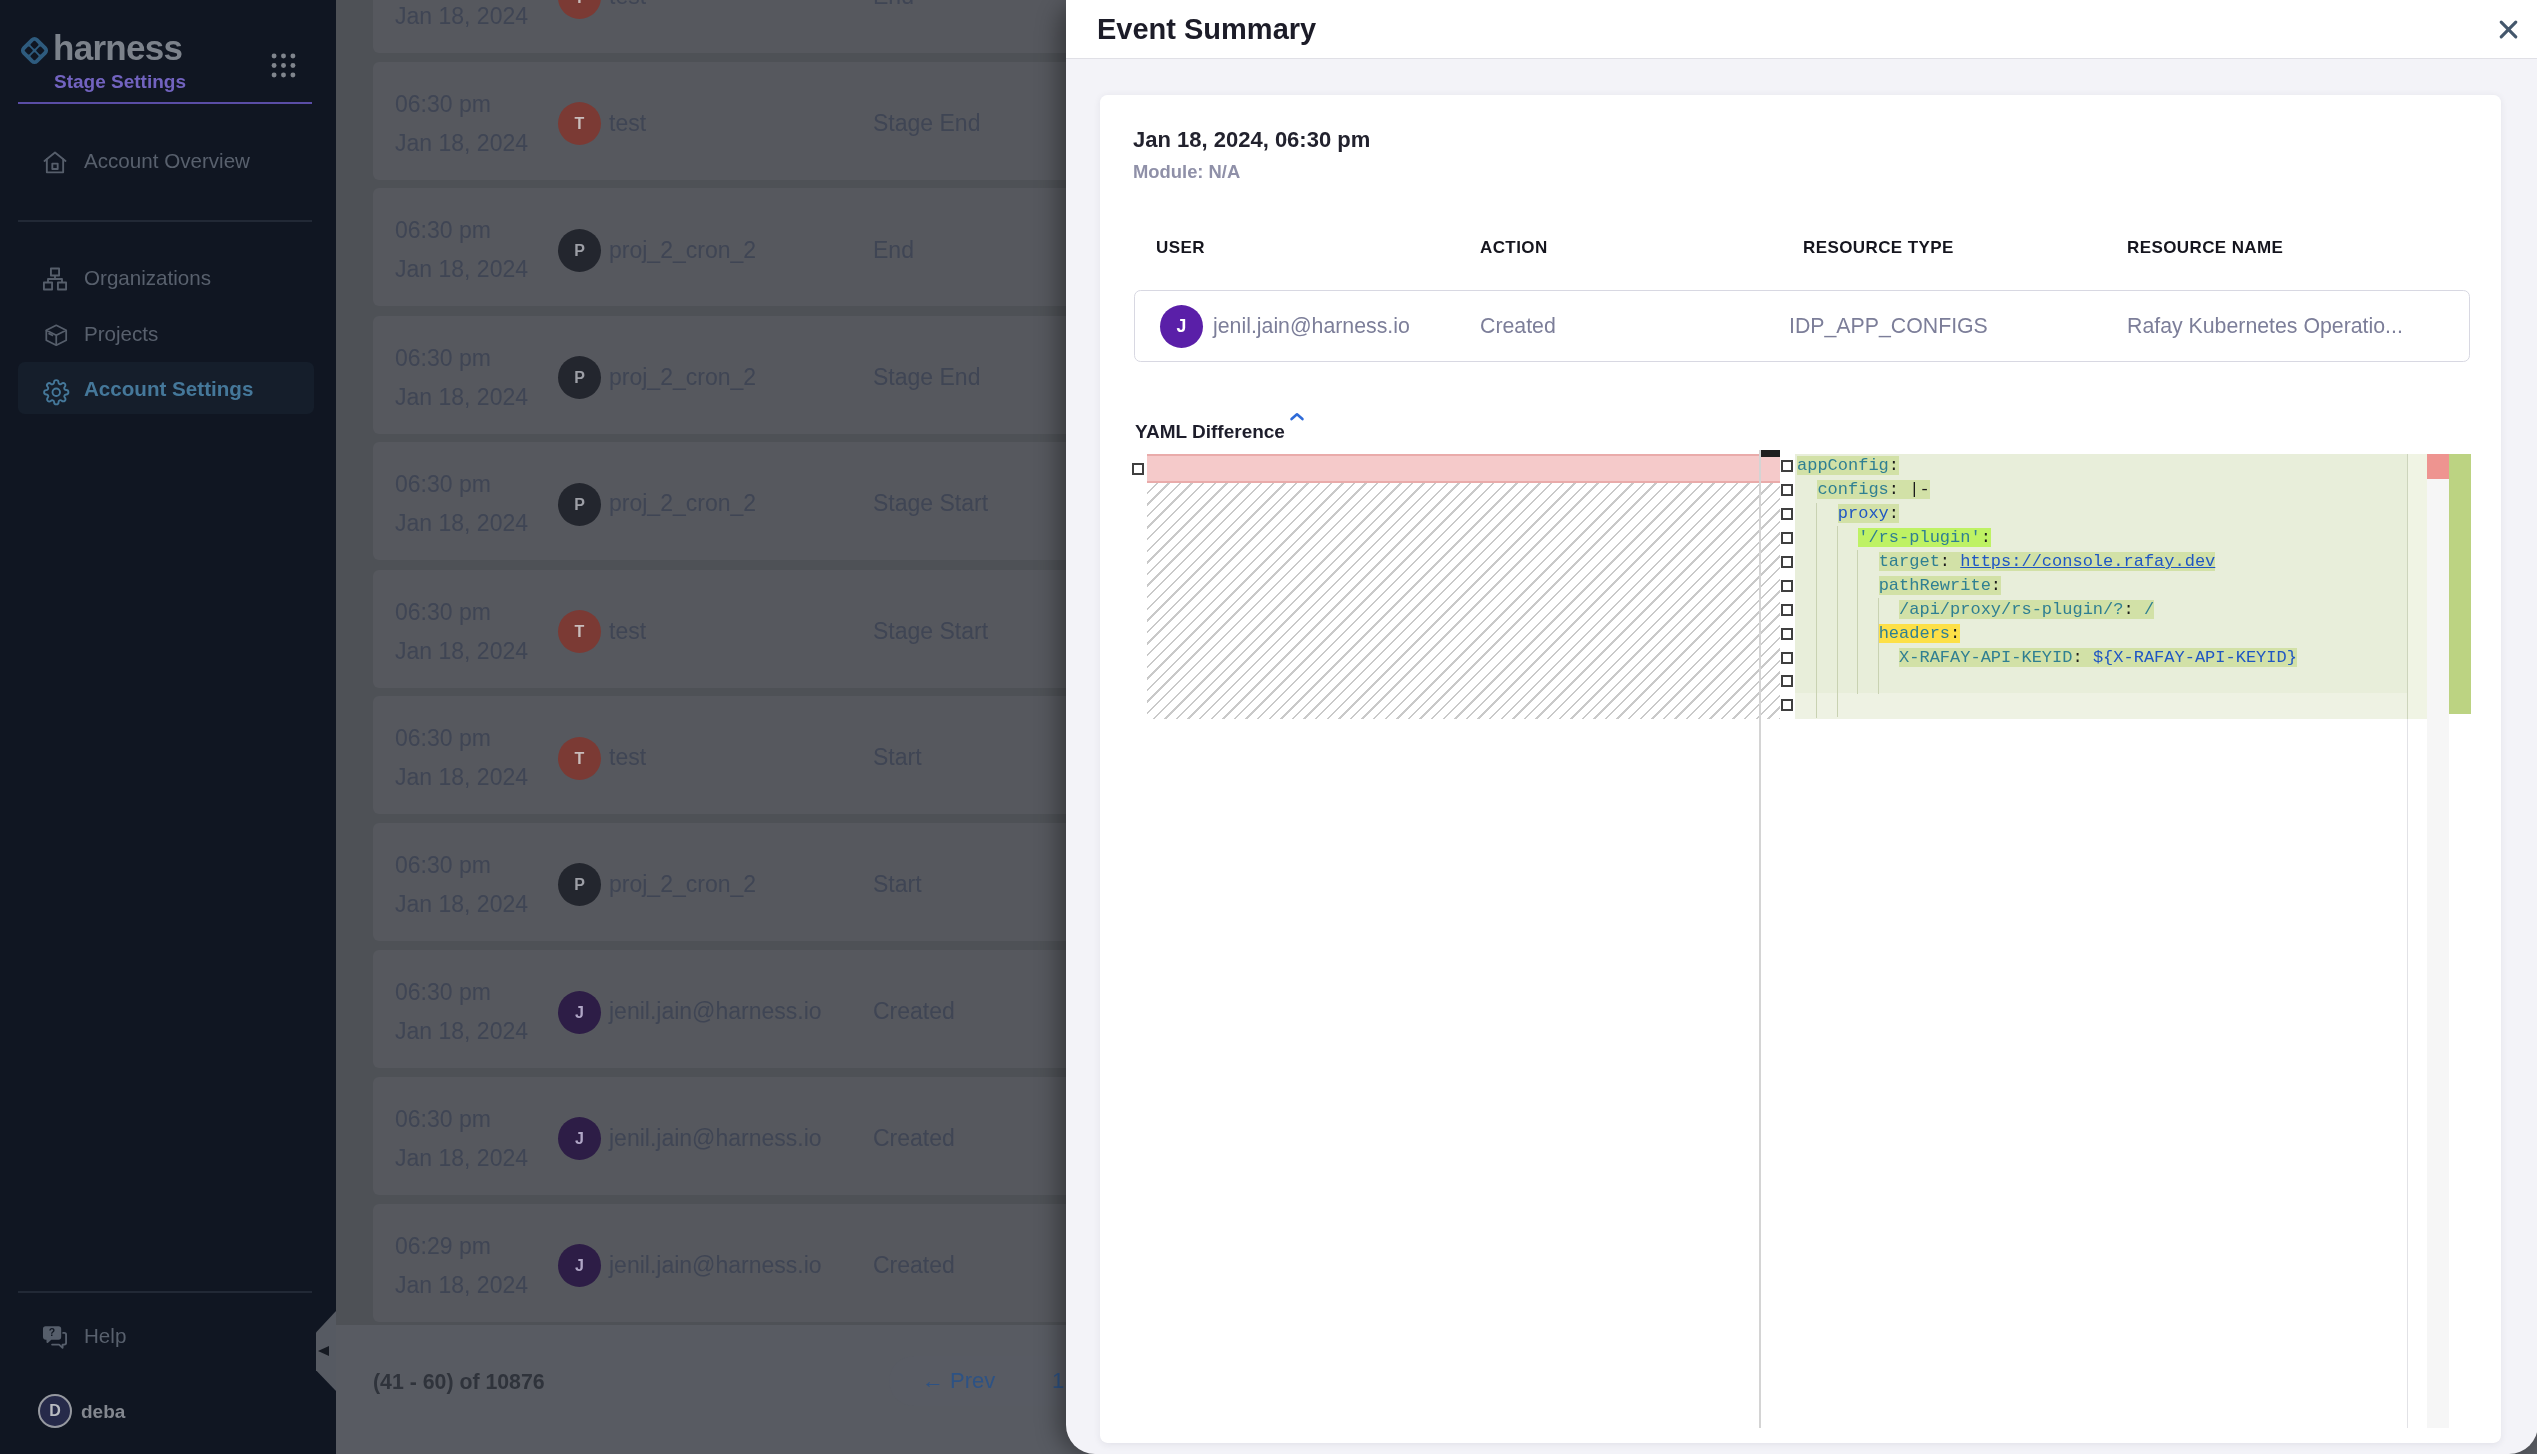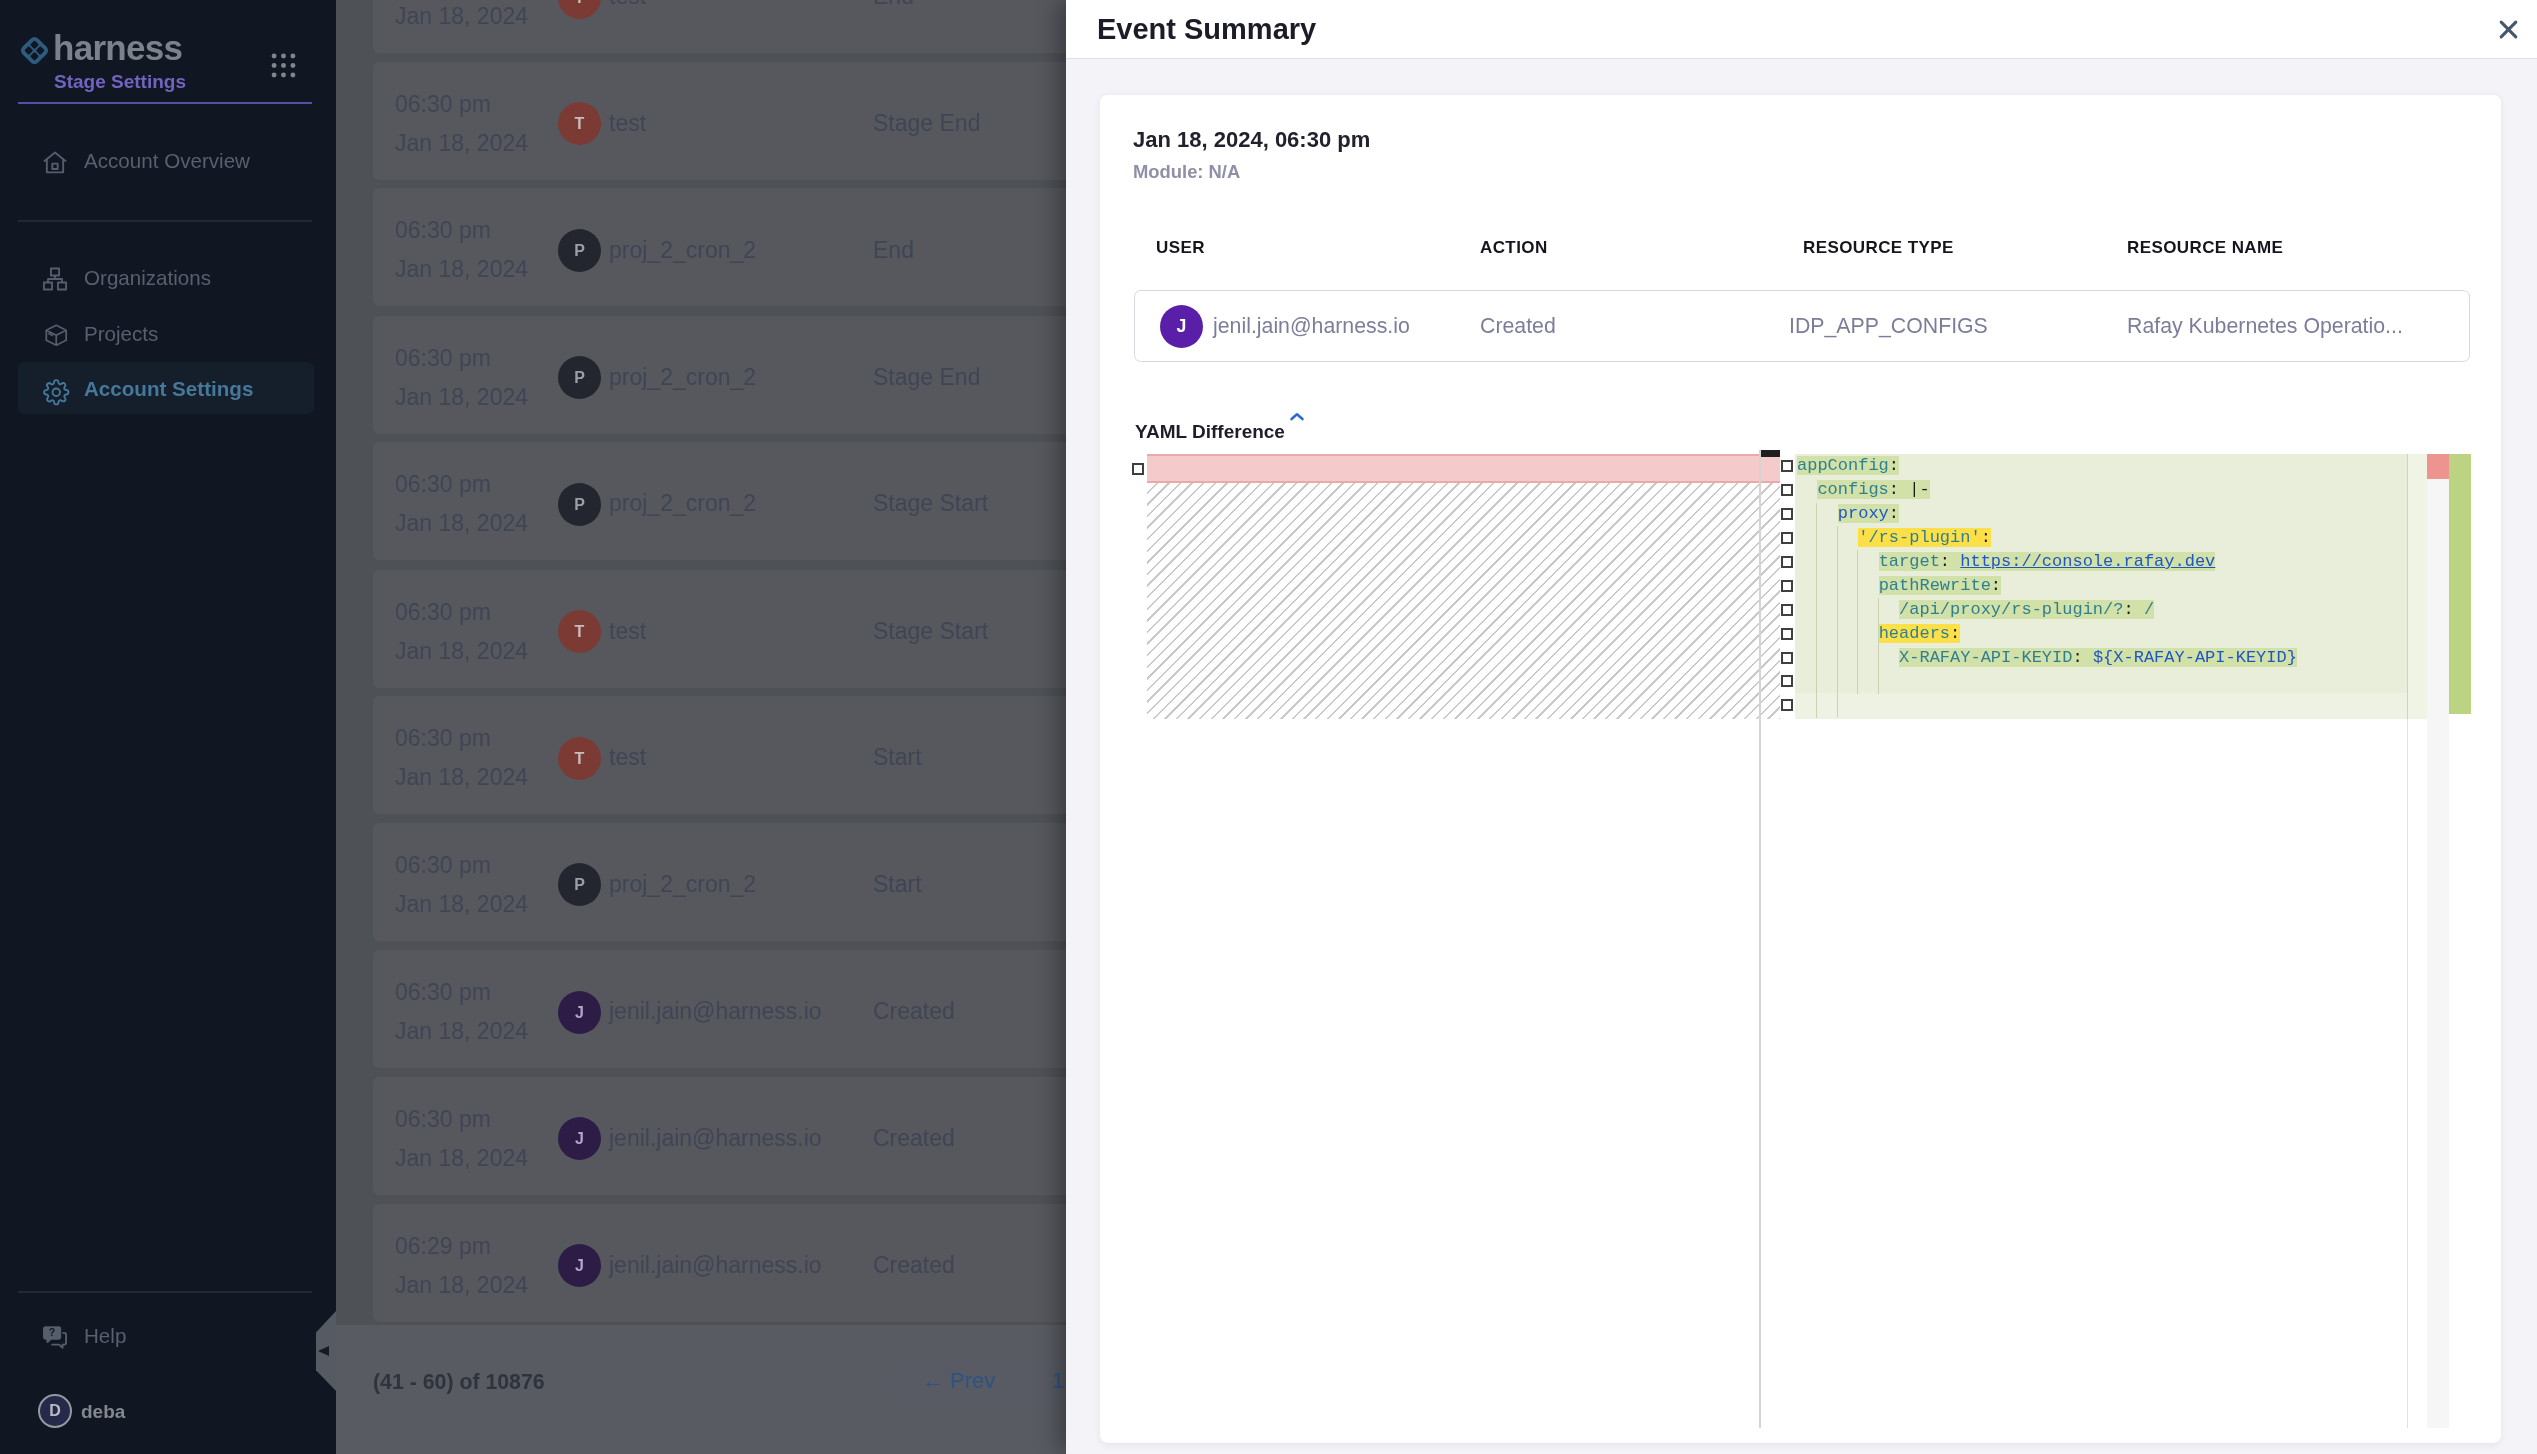--- a/index.html
+++ b/index.html
@@ -171,21 +171,21 @@
   <div class="abs" style="left:84px; top:1324px; font-size:20.6px; color:#58606d;">Help</div>
 
   <div class="abs" style="left:38px; top:1394px; width:34px; height:34px; border-radius:50%; background:#262a4a; border:2.2px solid #9699a0;"></div>
   <div class="abs" style="left:38px; top:1394px; width:34px; height:34px; text-align:center; line-height:34px; font-size:16px; font-weight:600; color:#b9bcc2;">D</div>
   <div class="abs" style="left:81px; top:1401px; font-size:19px; font-weight:700; color:#83878f;">deba</div>
 
   <div class="abs" style="left:316px; top:1311px; width:20px; height:80px; background:#565a62; clip-path:polygon(100% 0%, 100% 100%, 0% 74%, 0% 27%);"></div>
   <div class="abs" style="left:318px; top:1346px; width:0; height:0; border-top:5.9px solid transparent; border-bottom:5.9px solid transparent; border-right:11px solid #161a22;"></div>
 </aside>
 
-<div class="abs" id="drawer" style="left:1066px; top:0; width:1472px; height:1454px; background:#f3f3f8; z-index:10; box-shadow:-7.4px 0 22px rgba(0,0,0,0.35);">
+<div class="abs" id="drawer" style="left:1066px; top:0; width:1472px; height:1454px; background:#f3f3f8; z-index:10; box-shadow:-7.4px 0 22px rgba(0,0,0,0.35);border-radius:29px;">
   <div class="abs" style="left:0; top:0; width:1472px; height:59px; background:#ffffff; border-bottom:1.5px solid #e0e0e6;"></div>
   <div class="abs" style="left:31px; top:13.2px; font-size:29px; font-weight:700; color:#1c1c28;">Event Summary</div>
   <svg class="abs" style="left:1430px; top:17px;" width="25" height="25" viewBox="0 0 24 24" fill="none" stroke="#44576c" stroke-width="3" stroke-linecap="round">
       <path d="M5 5 L19 19 M19 5 L5 19"></path>
     </svg>
 
   <div class="abs" id="card" style="left:34px; top:95px; width:1401px; height:1348px; background:#ffffff; border-radius:7.4px; box-shadow:0 1.5px 7.4px rgba(40,41,61,0.08);"></div>
 
   <div class="abs" style="left:67px; top:127px; font-size:22px; font-weight:700; color:#22222e;">Jan 18, 2024, 06:30 pm</div>
   <div class="abs" style="left:67px; top:161px; font-size:18.4px; font-weight:600; color:#8f90a8;">Module: N/A</div>
@@ -216,21 +216,21 @@
   <div class="abs" style="left:66px; top:463px; width:11.8px; height:11.8px; border:2.2px solid #3f3f3f; background:#fff;"></div>
   <div class="abs" style="left:729px; top:454px; width:612px; height:239px; background:#e8eeda;"></div>
   <div class="abs" style="left:729px; top:693px; width:612px; height:26px; background:#eef2e3;"></div>
   <div class="abs" style="left:750px; top:503px; width:0.7px; height:215px; background:#c9d2b2;"></div>
   <div class="abs" style="left:771px; top:526px; width:0.7px; height:191px; background:#c9d2b2;"></div>
   <div class="abs" style="left:791px; top:550px; width:0.7px; height:144px; background:#c9d2b2;"></div>
   <div class="abs" style="left:812px; top:598px; width:0.7px; height:96px; background:#c9d2b2;"></div>
   <div class="abs" style="left:731px; top:454px; width:610px; height:24px; font-family:'Liberation Mono', monospace; font-size:17px; line-height:24px; white-space:pre;"><span style="color:transparent"></span><span style="background:#d2e1a7"><i style="color:#2f7f92">appConfig</i><i style="color:#1c1c1c">:</i></span></div>
   <div class="abs" style="left:731px; top:478px; width:610px; height:24px; font-family:'Liberation Mono', monospace; font-size:17px; line-height:24px; white-space:pre;"><span style="color:transparent">&nbsp;&nbsp;</span><span style="background:#d2e1a7"><i style="color:#2f7f92">configs</i><i style="color:#1c1c1c">: |-</i></span></div>
   <div class="abs" style="left:731px; top:502px; width:610px; height:24px; font-family:'Liberation Mono', monospace; font-size:17px; line-height:24px; white-space:pre;"><span style="color:transparent">&nbsp;&nbsp;&nbsp;&nbsp;</span><span style="background:#d2e1a7"><i style="color:#1f56c3">proxy</i><i style="color:#1c1c1c">:</i></span></div>
-  <div class="abs" style="left:731px; top:526px; width:610px; height:24px; font-family:'Liberation Mono', monospace; font-size:17px; line-height:24px; white-space:pre;"><span style="color:transparent">&nbsp;&nbsp;&nbsp;&nbsp;&nbsp;&nbsp;</span><span style="background:#fde047"><i style="color:#2f7f92">'/rs-plugin'</i><i style="color:#1c1c1c">:</i></span></div>
+  <div class="abs" style="left:731px; top:526px; width:610px; height:24px; font-family:'Liberation Mono', monospace; font-size:17px; line-height:24px; white-space:pre;"><span style="color:transparent">&nbsp;&nbsp;&nbsp;&nbsp;&nbsp;&nbsp;</span><span style="background:#bef264"><i style="color:#2f7f92">'/rs-plugin'</i><i style="color:#1c1c1c">:</i></span></div>
   <div class="abs" style="left:731px; top:550px; width:610px; height:24px; font-family:'Liberation Mono', monospace; font-size:17px; line-height:24px; white-space:pre;"><span style="color:transparent">&nbsp;&nbsp;&nbsp;&nbsp;&nbsp;&nbsp;&nbsp;&nbsp;</span><span style="background:#d2e1a7"><i style="color:#2f7f92">target</i><i style="color:#1c1c1c">: </i><i style="color:#1f56c3;text-decoration:underline">https://console.rafay.dev</i></span></div>
   <div class="abs" style="left:731px; top:574px; width:610px; height:24px; font-family:'Liberation Mono', monospace; font-size:17px; line-height:24px; white-space:pre;"><span style="color:transparent">&nbsp;&nbsp;&nbsp;&nbsp;&nbsp;&nbsp;&nbsp;&nbsp;</span><span style="background:#d2e1a7"><i style="color:#2f7f92">pathRewrite</i><i style="color:#1c1c1c">:</i></span></div>
   <div class="abs" style="left:731px; top:598px; width:610px; height:24px; font-family:'Liberation Mono', monospace; font-size:17px; line-height:24px; white-space:pre;"><span style="color:transparent">&nbsp;&nbsp;&nbsp;&nbsp;&nbsp;&nbsp;&nbsp;&nbsp;&nbsp;&nbsp;</span><span style="background:#d2e1a7"><i style="color:#2f7f92">/api/proxy/rs-plugin/?</i><i style="color:#1c1c1c">: </i><i style="color:#2f7f92">/</i></span></div>
   <div class="abs" style="left:731px; top:622px; width:610px; height:24px; font-family:'Liberation Mono', monospace; font-size:17px; line-height:24px; white-space:pre;"><span style="color:transparent">&nbsp;&nbsp;&nbsp;&nbsp;&nbsp;&nbsp;&nbsp;&nbsp;</span><span style="background:#fde047"><i style="color:#2f7f92">headers</i><i style="color:#1c1c1c">:</i></span></div>
   <div class="abs" style="left:731px; top:646px; width:610px; height:24px; font-family:'Liberation Mono', monospace; font-size:17px; line-height:24px; white-space:pre;"><span style="color:transparent">&nbsp;&nbsp;&nbsp;&nbsp;&nbsp;&nbsp;&nbsp;&nbsp;&nbsp;&nbsp;</span><span style="background:#d2e1a7"><i style="color:#2f7f92">X-RAFAY-API-KEYID</i><i style="color:#1c1c1c">: </i><i style="color:#1f56c3">${X-RAFAY-API-KEYID}</i></span></div>
   <div class="abs" style="left:715px; top:460px; width:11.8px; height:11.8px; border:2.2px solid #3f3f3f; background:#fff;"></div>
   <div class="abs" style="left:715px; top:484px; width:11.8px; height:11.8px; border:2.2px solid #3f3f3f; background:#fff;"></div>
   <div class="abs" style="left:715px; top:508px; width:11.8px; height:11.8px; border:2.2px solid #3f3f3f; background:#fff;"></div>
   <div class="abs" style="left:715px; top:532px; width:11.8px; height:11.8px; border:2.2px solid #3f3f3f; background:#fff;"></div>
   <div class="abs" style="left:715px; top:556px; width:11.8px; height:11.8px; border:2.2px solid #3f3f3f; background:#fff;"></div>

